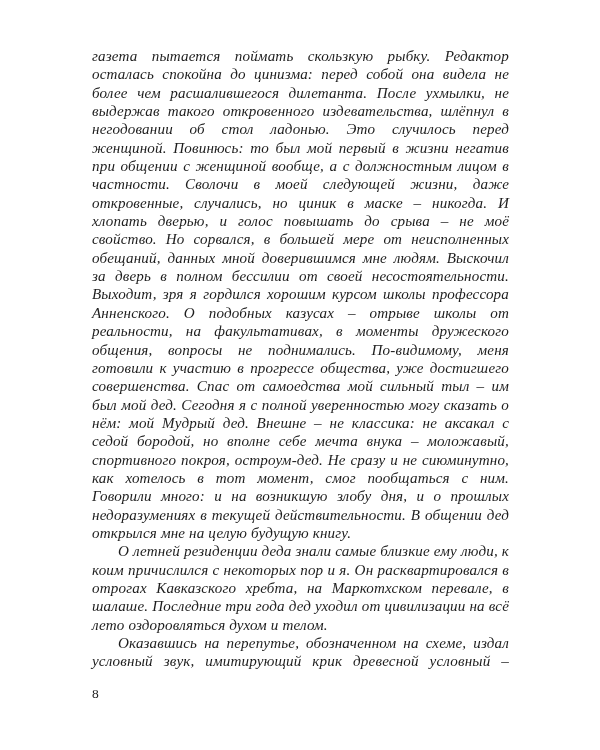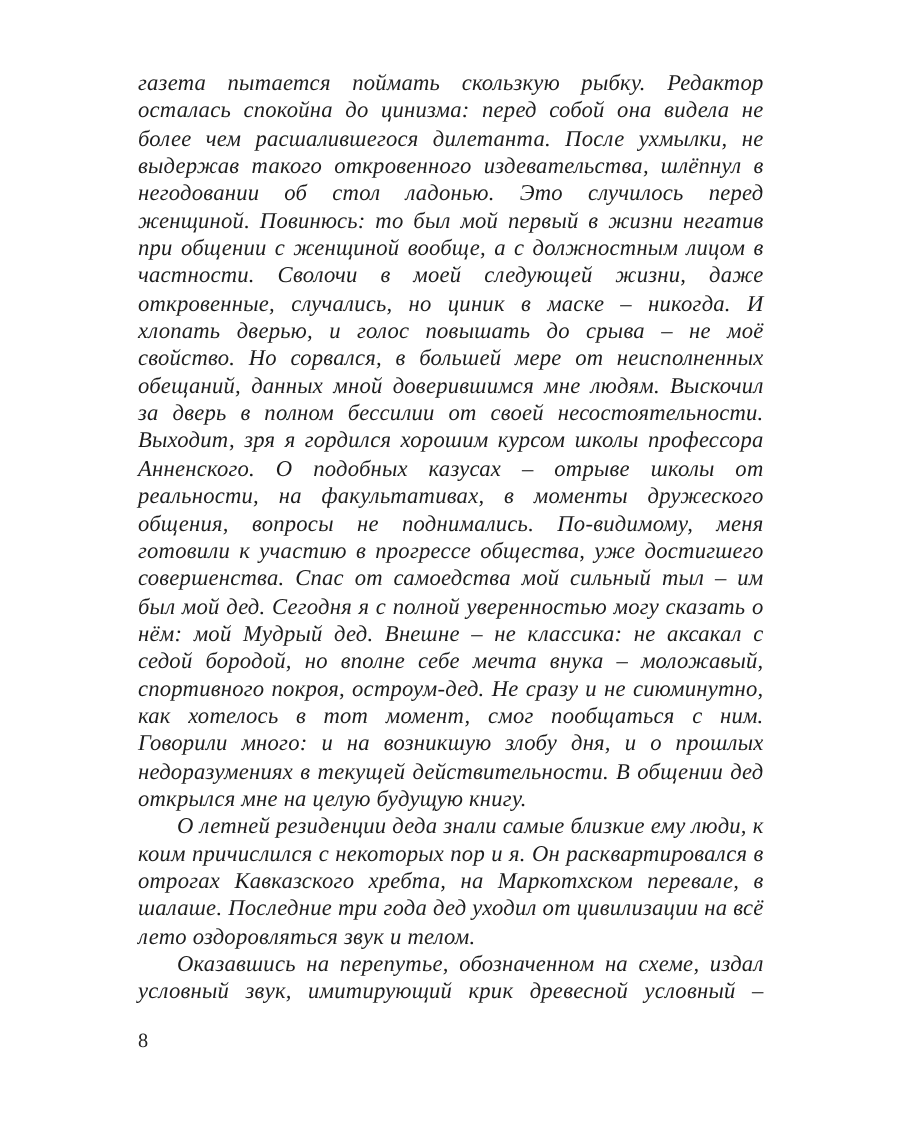--- a/index.html
+++ b/index.html
@@ -65,21 +65,21 @@
 </style>
 </head>
 <body>
 
 <div class="page">
 
   <div class="text-block">
 
     <p class="para">газета пытается поймать скользкую рыбку. Редактор осталась спокойна до цинизма: перед собой она видела не более чем расшалившегося дилетанта. После ухмылки, не выдержав такого откровенного издевательства, шлёпнул в негодовании об стол ладонью. Это случилось перед женщиной. Повинюсь: то был мой первый в жизни негатив при общении с женщиной вообще, а с должностным лицом в частности. Сволочи в моей следующей жизни, даже откровенные, случались, но циник в маске – никогда. И хлопать дверью, и голос повышать до срыва – не моё свойство. Но сорвался, в большей мере от неисполненных обещаний, данных мной доверившимся мне людям. Выскочил за дверь в полном бессилии от своей несостоятельности. Выходит, зря я гордился хорошим курсом школы профессора Анненского. О подобных казусах – отрыве школы от реальности, на факультативах, в моменты дружеского общения, вопросы не поднимались. По-видимому, меня готовили к участию в прогрессе общества, уже достигшего совершенства. Спас от самоедства мой сильный тыл – им был мой дед. Сегодня я с полной уверенностью могу сказать о нём: мой Мудрый дед. Внешне – не классика: не аксакал с седой бородой, но вполне себе мечта внука – моложавый, спортивного покроя, остроум-дед. Не сразу и не сиюминутно, как хотелось в тот момент, смог пообщаться с ним. Говорили много: и на возникшую злобу дня, и о прошлых недоразумениях в текущей действительности. В общении дед открылся мне на целую будущую книгу.</p>
 
-    <p class="para indent">О летней резиденции деда знали самые близкие ему люди, к коим причислился с некоторых пор и я. Он расквартировался в отрогах Кавказского хребта, на Маркотхском перевале, в шалаше. Последние три года дед уходил от цивилизации на всё лето оздоровляться звук и телом.</p>
+    <p class="para indent">О летней резиденции деда знали самые близкие ему люди, к коим причислился с некоторых пор и я. Он расквартировался в отрогах Кавказского хребта, на Маркотхском перевале, в шалаше. Последние три года дед уходил от цивилизации на всё лето оздоровляться духом и телом.</p>
 
     <p class="para indent stretch-last">Оказавшись на перепутье, обозначенном на схеме, издал условный звук, имитирующий крик древесной условный –</p>
 
   </div>
 
   <div class="folio">8</div>
 
 </div>
 
 </body></html>

